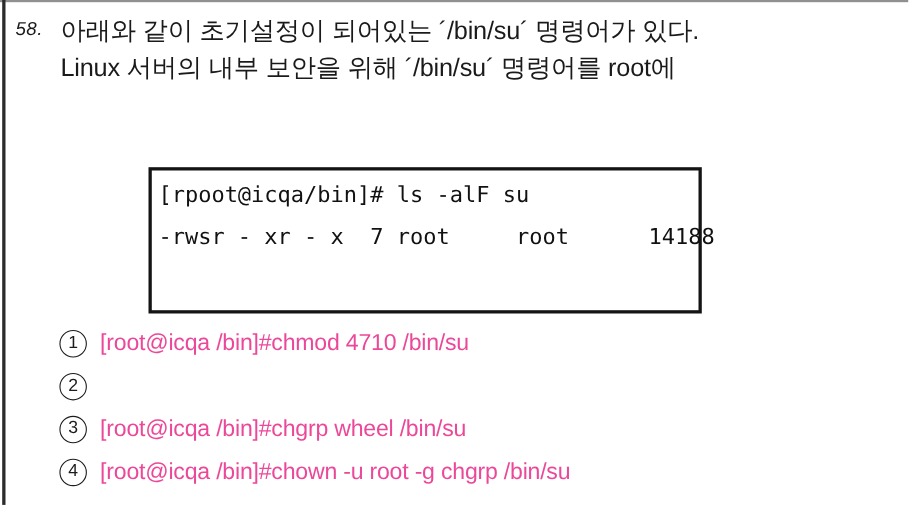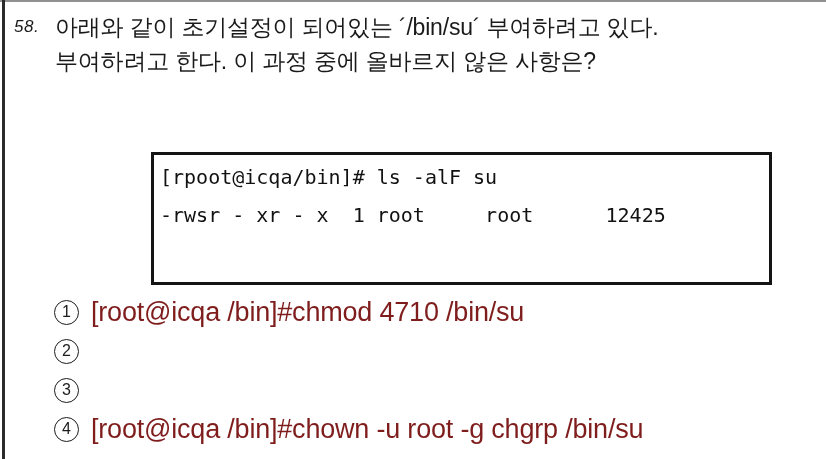--- a/index.html
+++ b/index.html
@@ -41,22 +41,22 @@
   }
   .q-lines { flex: 1; }
   .q-line {
     font-size: 23px;
     line-height: 34px;
     white-space: nowrap;
     letter-spacing: -0.2px;
   }
   .terminal-box {
     position: absolute;
-    left: 151px; top: 152px;
-    width: 621px; height: 133px;
+    left: 135px; top: 152px;
+    width: 503px; height: 133px;
     border: 3px solid #141414;
     background: #ffffff;
     padding: 3px 6px;
   }
   .t-line {
     font-family: "DejaVu Sans Mono", "Liberation Mono", monospace;
     font-size: 20px;
     line-height: 38px;
     white-space: pre;
     color: #111111;
@@ -79,60 +79,61 @@
     border-radius: 50%;
     display: flex;
     align-items: center;
     justify-content: center;
     font-size: 16px;
     line-height: 1;
     margin-right: 12px;
     color: #1c1c1c;
   }
   .opt-text {
-    font-size: 27px;
+    font-size: 21px;
     letter-spacing: -0.2px;
     white-space: nowrap;
-    color: #7f1d1d;
+    color: #ec4899;
   }
 </style>
 </head>
 <body>
 
 <div id="page">
 
   <div class="top-rule"></div>
   <div class="left-rule"></div>
 
   <div class="question-row">
     <div class="q-num">58.</div>
     <div class="q-lines">
-      <div class="q-line">아래와 같이 초기설정이 되어있는 ´/bin/su´ 부여하려고 있다.</div>
-      <div class="q-line">부여하려고 한다. 이 과정 중에 올바르지 않은 사항은?</div>
+      <div class="q-line">아래와 같이 초기설정이 되어있는 ´/bin/su´ 명령어가 있다.</div>
+      <div class="q-line">Linux 서버의 내부 보안을 위해 ´/bin/su´ 명령어를 root에</div>
     </div>
   </div>
 
   <div class="terminal-box">
     <div class="t-line">[rpoot@icqa/bin]# ls -alF su</div>
-    <div class="t-line">-rwsr - xr - x  1 root     root      12425</div>
+    <div class="t-line">-rwsr - xr - x  7 root     root      14188</div>
   </div>
 
   <div class="options">
 
     <div class="option-row">
       <span class="opt-badge">1</span>
       <span class="opt-text">[root@icqa /bin]#chmod 4710 /bin/su</span>
     </div>
 
     <div class="option-row">
       <span class="opt-badge">2</span>
     </div>
 
     <div class="option-row">
       <span class="opt-badge">3</span>
+      <span class="opt-text">[root@icqa /bin]#chgrp wheel /bin/su</span>
     </div>
 
     <div class="option-row">
       <span class="opt-badge">4</span>
       <span class="opt-text">[root@icqa /bin]#chown -u root -g chgrp /bin/su</span>
     </div>
 
   </div>
 
 </div>

